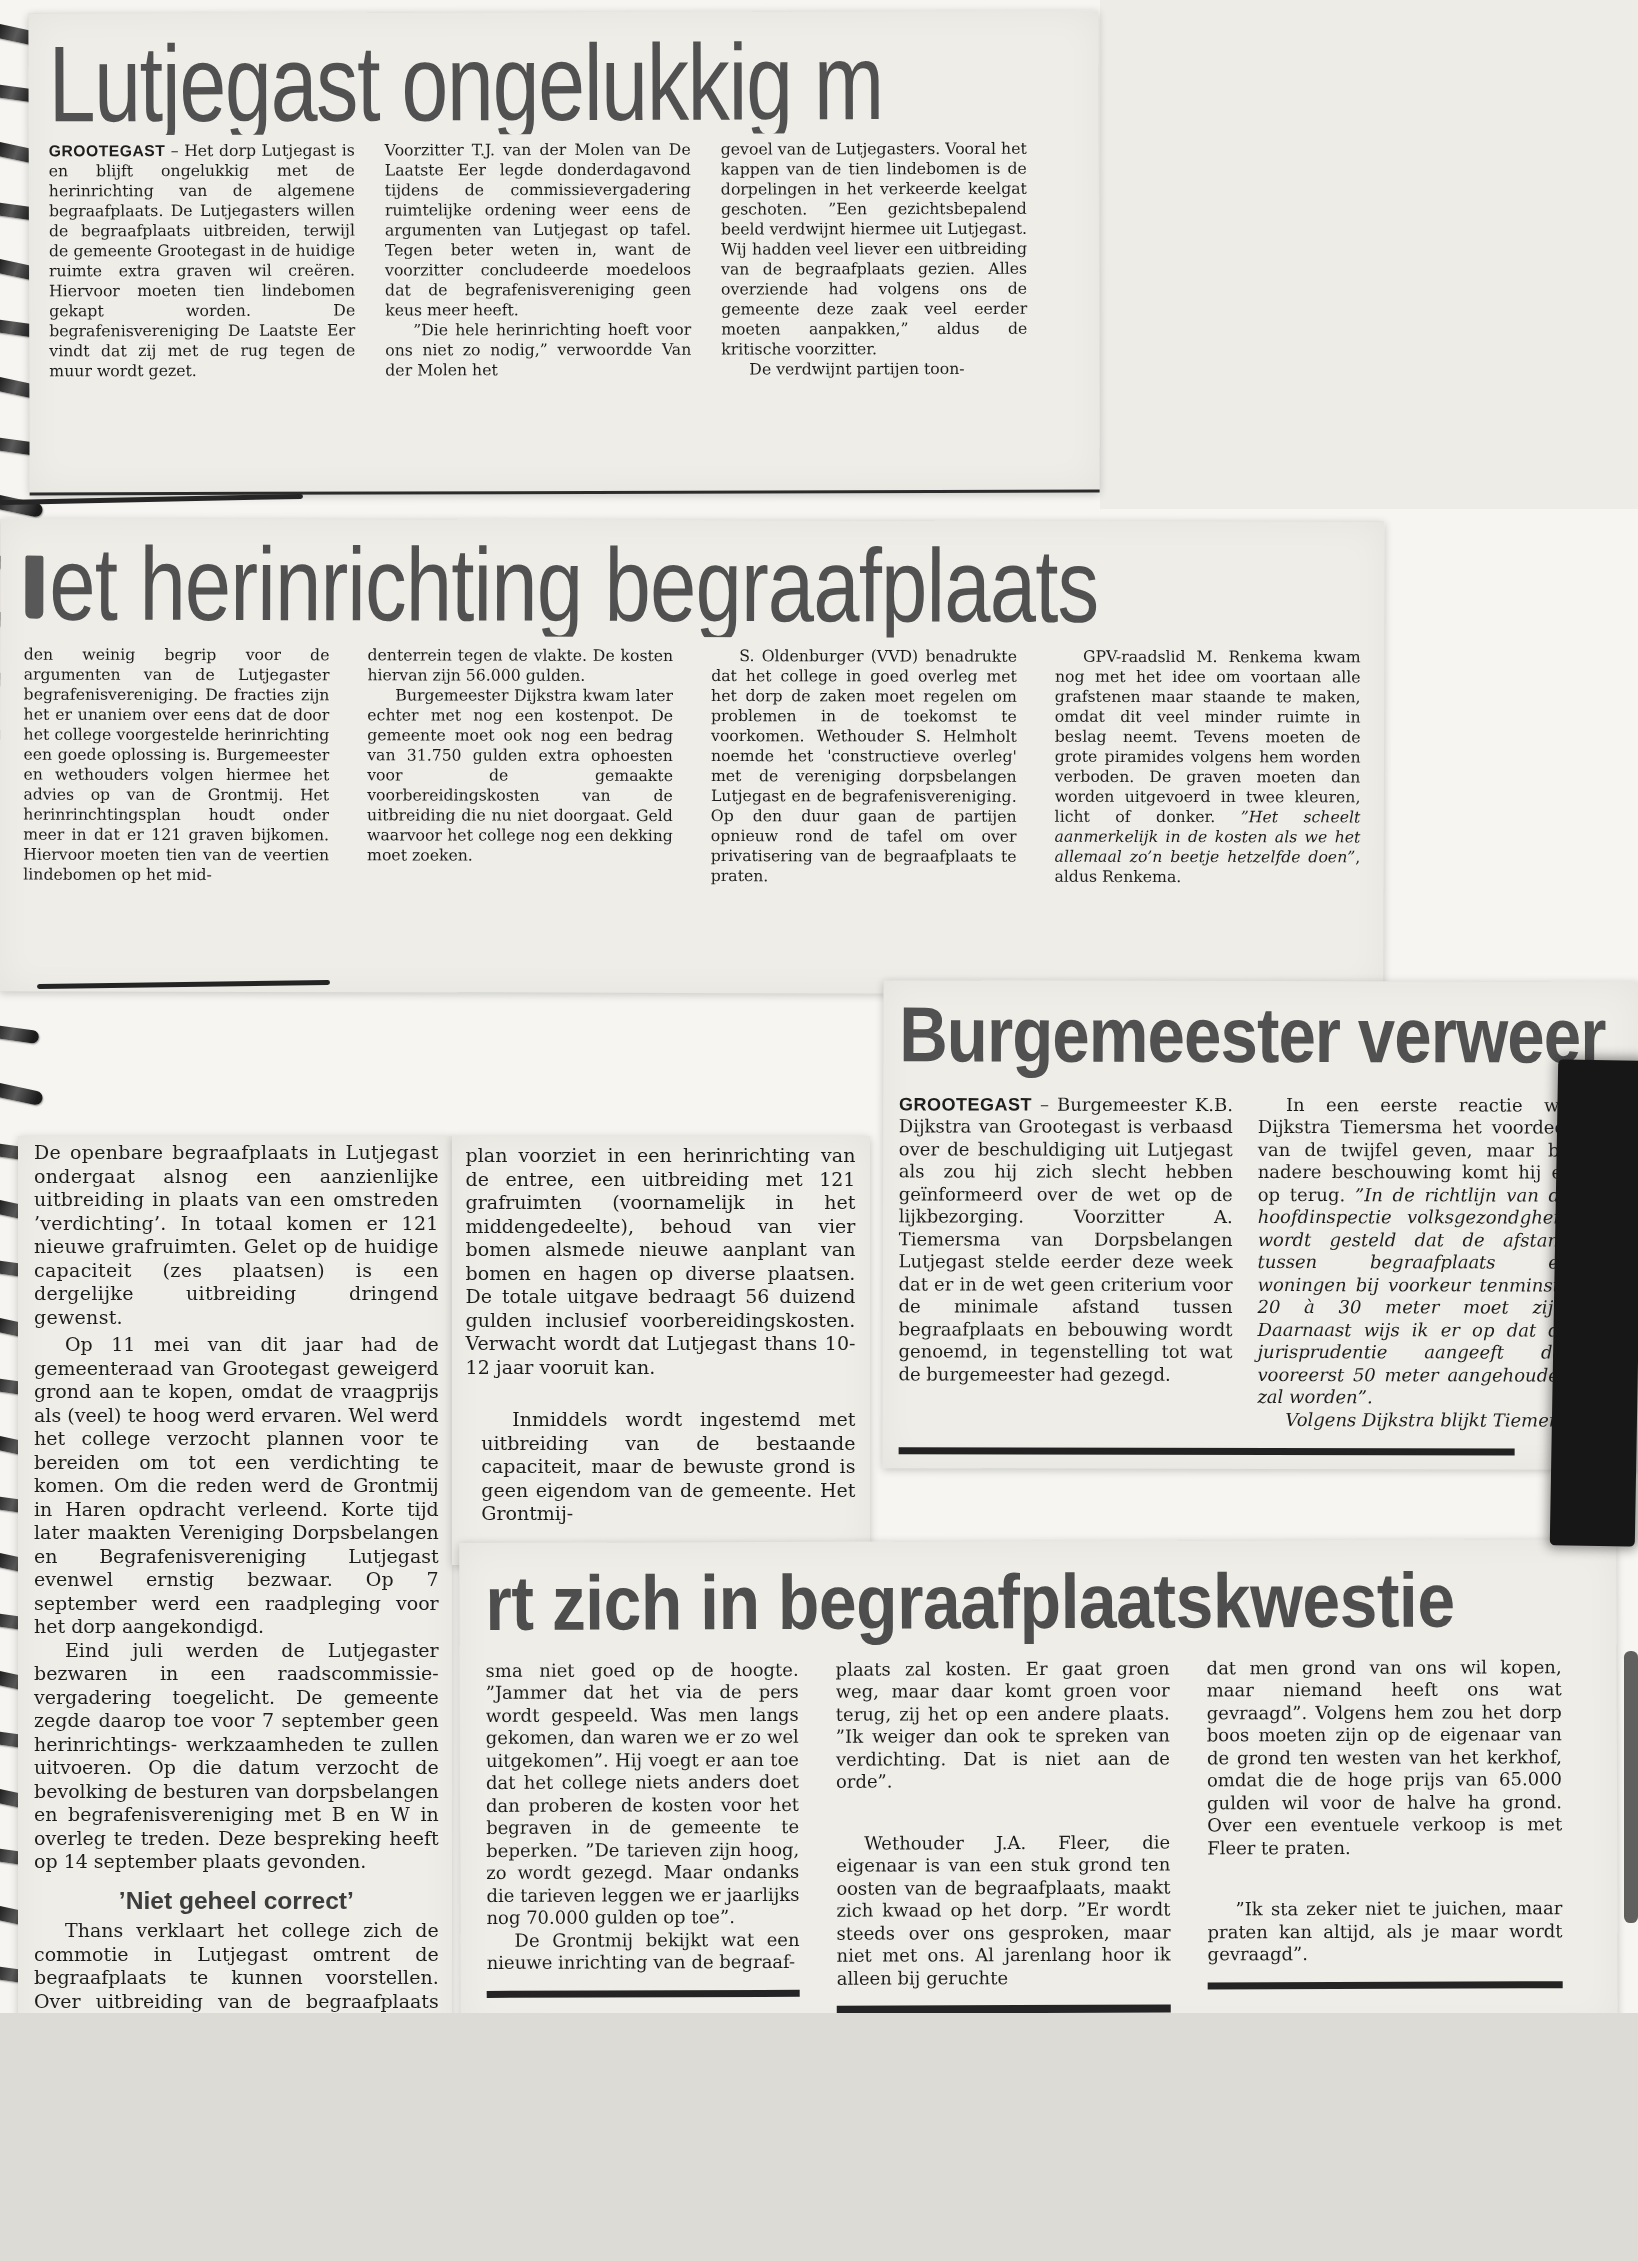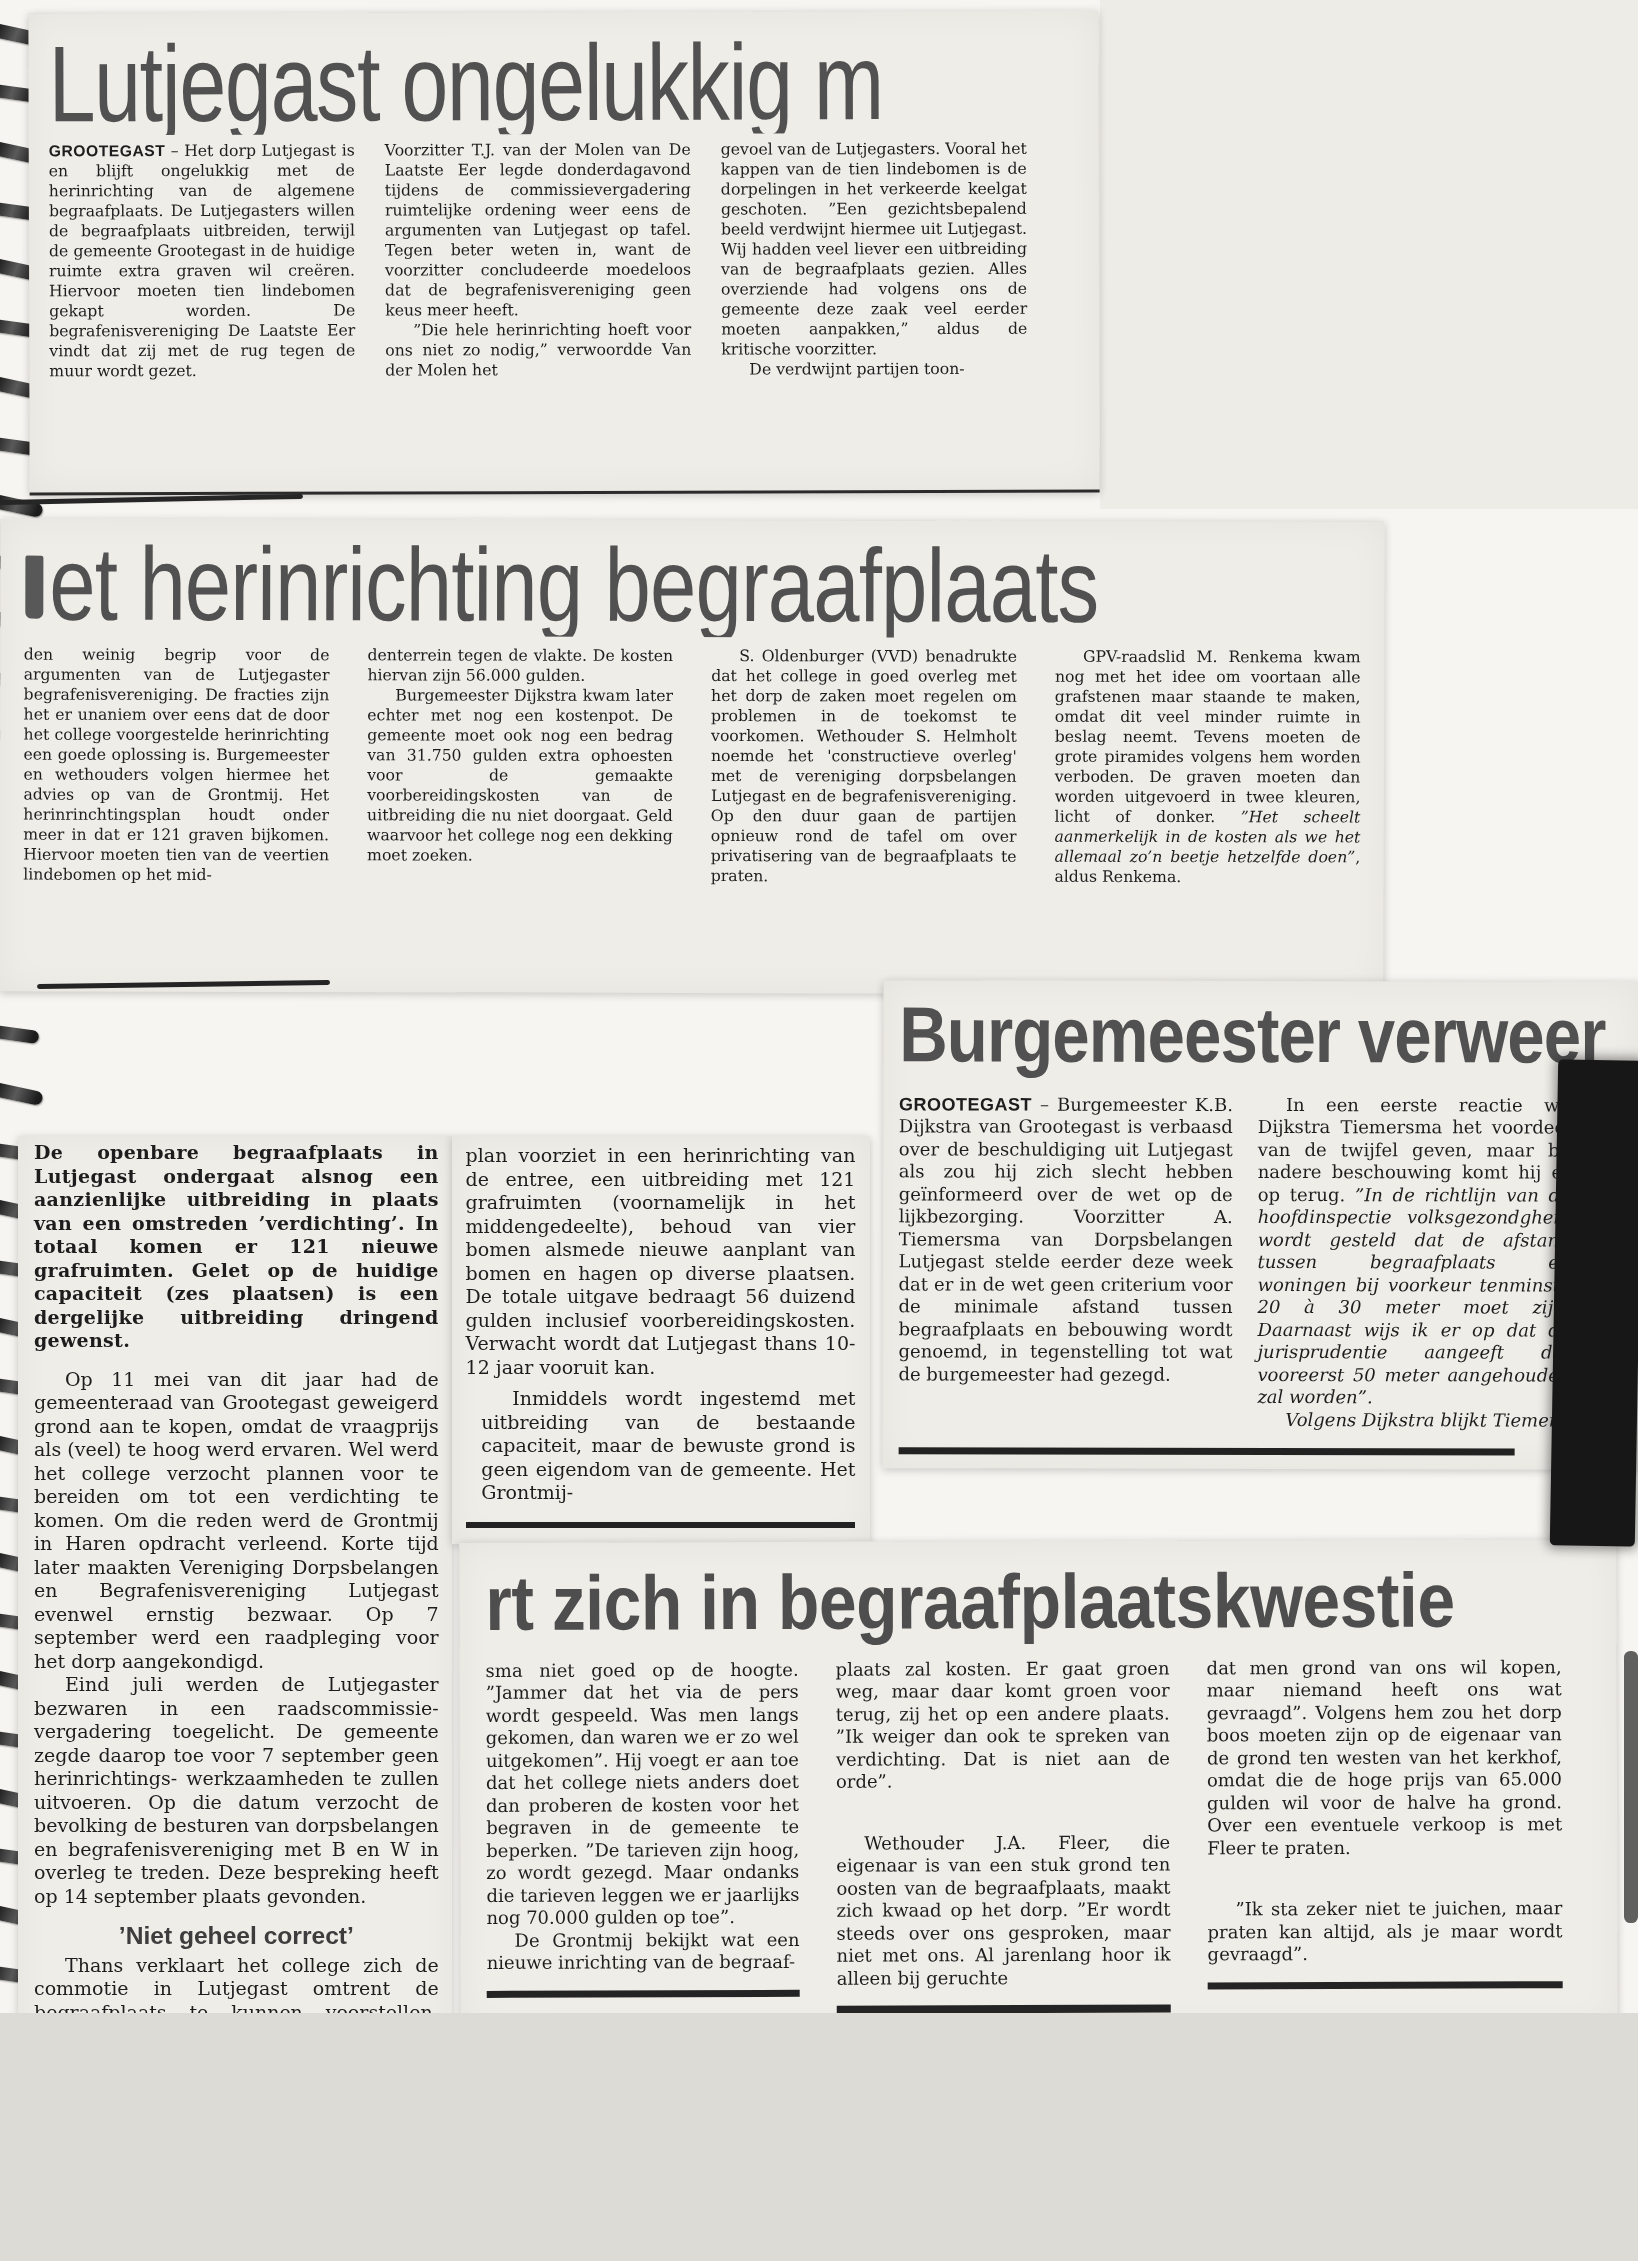--- a/index.html
+++ b/index.html
@@ -38,26 +38,26 @@
   .clip2{left:0;top:520px;width:1384px;height:473px;padding:6.3px 23.5px 10.4px 23.5px;
          transform:rotate(0.12deg);overflow:hidden;}
   .clip2 .cols{margin-top:8.4px;gap:38px;font-size:15.7px;line-height:20px;}
   .clip2 .col{width:306px;}
   
   .clip3-head{left:18.3px;top:978px;width:851px;height:158px;padding:10.4px 0 0 14.6px;}
   .clip3-col1{left:18.3px;top:1136px;width:434px;height:1126px;padding:5.2px 13.6px 0 15.7px;
               font-size:19px;line-height:23.5px;text-align:justify;overflow:hidden;}
   .clip3-col2{left:452px;top:1136px;width:418px;padding:8.4px 14.6px 15.7px 13.6px;
               font-size:19px;line-height:23.5px;text-align:justify;}
-  .intro{font-weight:700;letter-spacing:0.3px;margin-bottom:15px;}
+  .intro{font-weight:400;letter-spacing:0.3px;margin-bottom:4px;}
   .clip3-col1 p{margin:0;}
   .clip3-col1 .paras p.ind,.clip3-col2 p.ind{text-indent:31px;}
   .crosshead{font-family:"Liberation Sans",sans-serif;font-weight:700;font-size:24.6px;
              color:#3d3d3d;text-align:center;margin:15.7px 0 6.3px 0;}
-  .scrapnote{margin-top:8px;padding-left:15.7px;}
+  .scrapnote{margin-top:29px;padding-left:15.7px;}
   .endrule{background:#222;height:6.8px;margin-top:16.7px;}
   
   .clip4{left:883px;top:981px;width:756px;padding:9.4px 0 13.6px 15.7px;transform:rotate(0.1deg);}
   .clip4 .cols{margin-top:4.2px;gap:25px;font-size:18px;line-height:22.5px;}
   .clip4 .c1{width:334px;}
   .clip4 .c2{width:313px;}
   .clip4 .endrule{width:616px;height:7.3px;}
   
   .clip5{left:460px;top:1541px;width:1157px;padding:15.7px 21px 18px 26px;transform:rotate(-0.2deg);}
   .clip5 .cols{margin-top:7.3px;gap:37px;font-size:18px;line-height:22.5px;}

